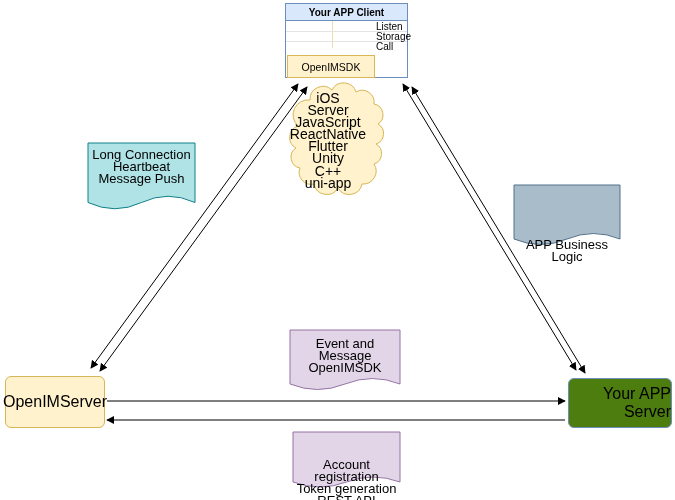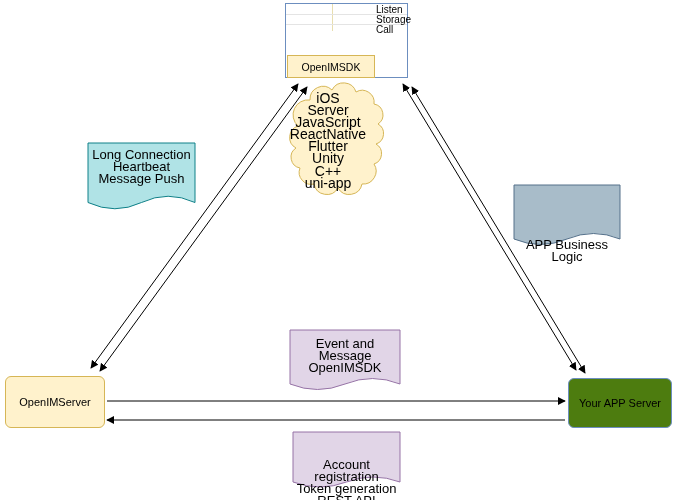--- a/index.html
+++ b/index.html
@@ -20,21 +20,21 @@
   .hline{position:absolute;left:0;right:0;border-top:1px solid #e4e4e4;}
   .hl0{top:10px;} .hl1{top:20px;}
   .vline{position:absolute;left:46px;top:0;height:27px;border-left:1px solid #e8deb0;}
   
   .sdk{position:absolute;left:287px;top:55px;width:88px;height:23px;
     background:#fff2cc;border:1px solid #d6b656;box-sizing:border-box;
     display:flex;align-items:center;justify-content:center;font-size:10.5px;}
   
   .node{position:absolute;box-sizing:border-box;border-radius:6px;
     display:flex;align-items:center;justify-content:center;
-    font-size:11px;text-align:left;}
+    font-size:16px;text-align:right;}
   .node-openim{left:5px;top:376px;width:100px;height:52px;
     background:#fff2cc;border:1px solid #d6b656;}
   .node-appserver{left:568px;top:378px;width:104px;height:50px;
     background:#4d7c0f;border:1px solid #6c8ebf;}
   
   .stack{position:absolute;text-align:center;font-size:13px;line-height:12px;}
   .stack span{display:block;}
   .cloud-text{left:283px;top:92px;width:90px;font-size:14px;line-height:12.1px;}
   .t-longconn{left:88px;top:149px;width:107px;}
   .t-bizlogic{left:514px;top:203px;width:106px;margin-top:36px;}
@@ -71,20 +71,23 @@
     <line x1="100" y1="371" x2="307" y2="87" stroke="#000" stroke-width="1" marker-start="url(#arrS)" marker-end="url(#arrE)"></line>
 
     <line x1="403" y1="84" x2="576" y2="370" stroke="#000" stroke-width="1" marker-start="url(#arrS)" marker-end="url(#arrE)"></line>
     <line x1="412" y1="87" x2="585" y2="373" stroke="#000" stroke-width="1" marker-start="url(#arrS)" marker-end="url(#arrE)"></line>
 
     <line x1="107" y1="401" x2="565" y2="401" stroke="#000" stroke-width="1" marker-end="url(#arrE)"></line>
     <line x1="565" y1="420" x2="107" y2="420" stroke="#000" stroke-width="1" marker-end="url(#arrE)"></line>
   </svg>
 
   <div class="client">
+    <div class="client-header">
+      <span>Your APP Client</span>
+    </div>
     <div class="client-rows">
       <div class="vline"></div>
       <div class="hline hl0"></div>
       <div class="hline hl1"></div>
       <span class="row-label row-l0">Listen</span>
       <span class="row-label row-l1">Storage</span>
       <span class="row-label row-l2">Call</span>
     </div>
   </div>
 

